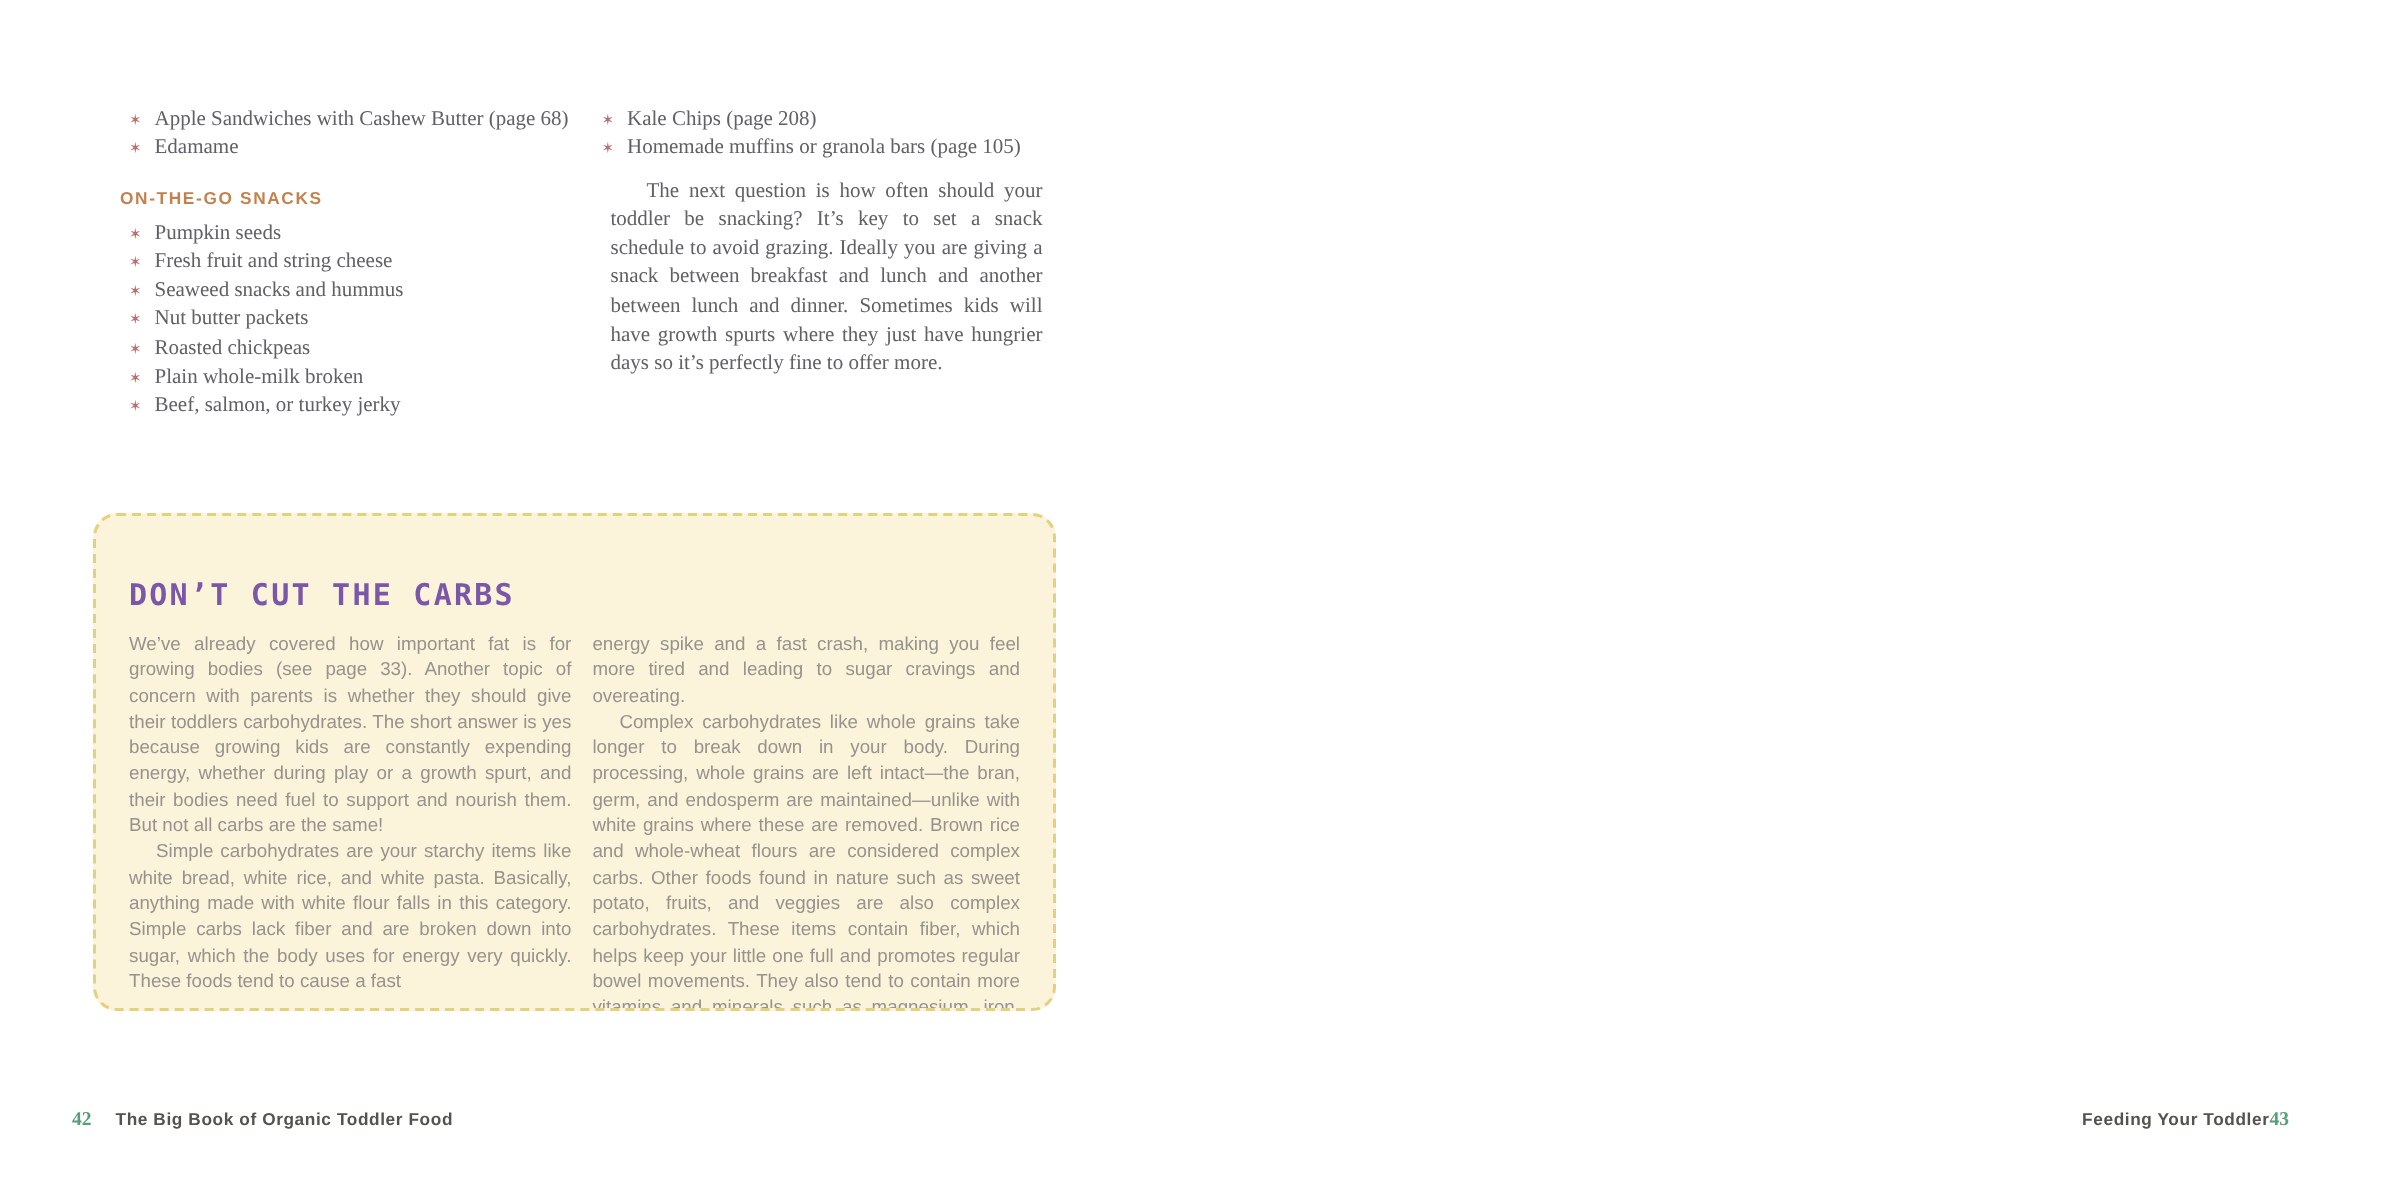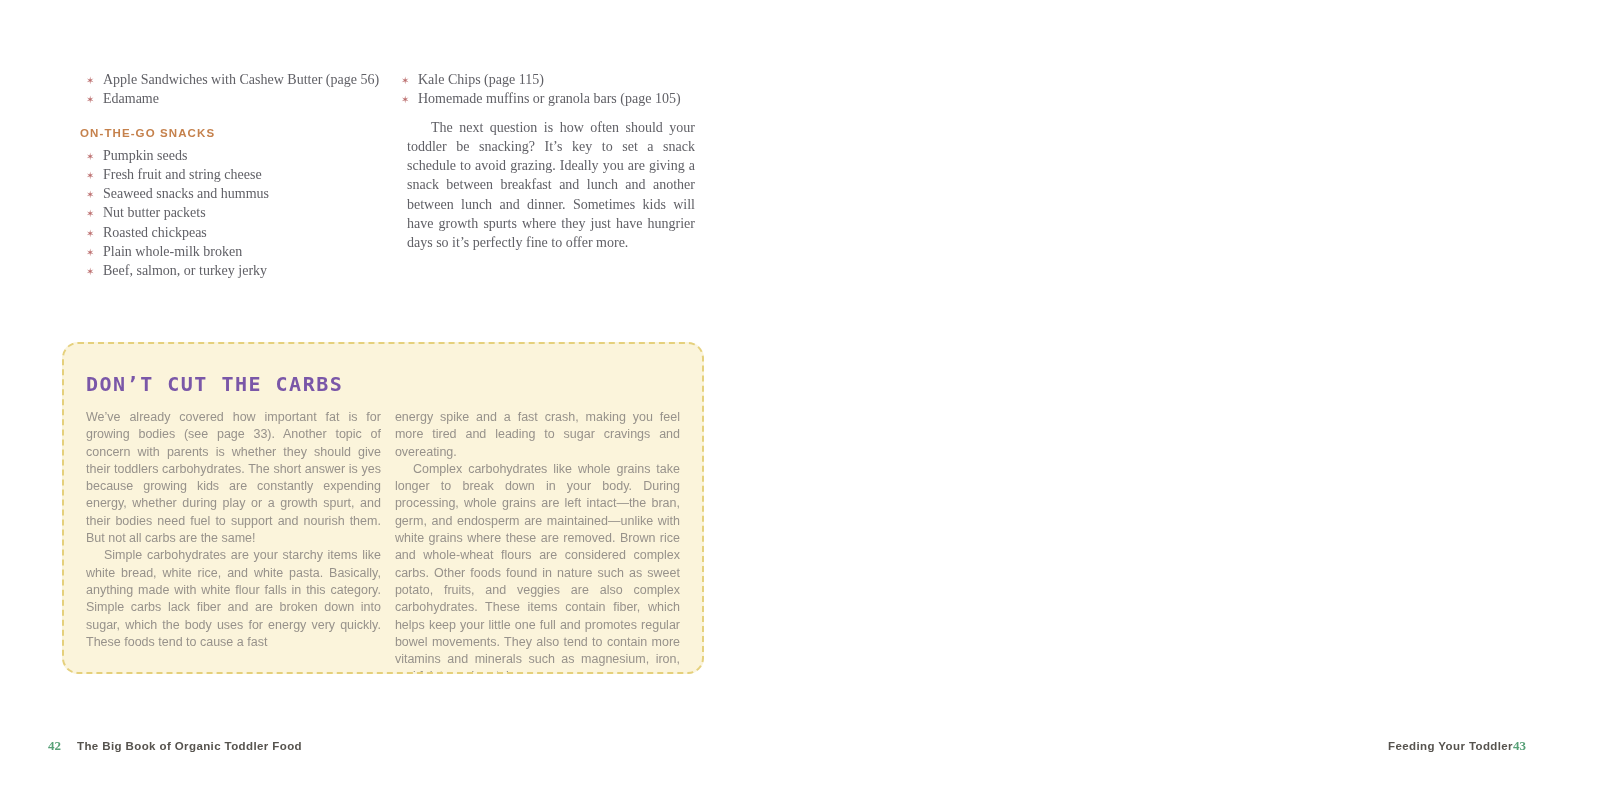--- a/index.html
+++ b/index.html
@@ -20,21 +20,21 @@
   .just { text-align:justify; }
   .indent { text-indent:24px; }
 
   
   .colA { position:absolute; left:80px; top:70px; width:305px; }
   .colB { position:absolute; left:395px; top:70px; width:300px; }
   .colB .body-serif { margin-top:9px;margin-left:12px; }
 
   .carb-box { position:absolute; left:62px; top:342px; width:642px; height:332px;
     background:#fbf4db; border:2px dashed #e5d07c; border-radius:16px; overflow:hidden;
-    padding:28px 22px 0 22px; }
+    padding:40px 22px 0 22px; }
   .carb-title { font-family:"DejaVu Sans Mono", monospace; font-size:20px; font-weight:bold;
     letter-spacing:1.5px; color:#7a57a8; margin-bottom:13px; }
   .box-cols { display:flex; gap:14px; }
   .box-col { width:300px; font-family:"Liberation Sans", sans-serif; font-size:12.5px;
     line-height:17.3px; color:#97928b; text-align:justify; }
   .box-col.second { width:290px; }
   .box-col .indent { text-indent:18px; }
 
   
   .footer { position:absolute; top:738px; display:flex; align-items:baseline; }
@@ -46,21 +46,21 @@
 </style>
 </head>
 <body>
 
 <div class="page" style="left:0;">
 
   <div class="colA">
     <ul class="star-list">
       <li>
         <span class="star">✶</span>
-        <span>Apple Sandwiches with Cashew Butter (page 56)</span>
+        <span>Apple Sandwiches with Cashew Butter (page 68)</span>
       </li>
       <li>
         <span class="star">✶</span>
         <span>Edamame</span>
       </li>
     </ul>
 
     <h3 class="snacks-heading">ON-THE-GO SNACKS</h3>
 
     <ul class="star-list">
@@ -92,21 +92,21 @@
         <span class="star">✶</span>
         <span>Beef, salmon, or turkey jerky</span>
       </li>
     </ul>
   </div>
 
   <div class="colB">
     <ul class="star-list">
       <li>
         <span class="star">✶</span>
-        <span>Kale Chips (page 115)</span>
+        <span>Kale Chips (page 208)</span>
       </li>
       <li>
         <span class="star">✶</span>
         <span>Homemade muffins or granola bars (page 105)</span>
       </li>
     </ul>
     <p class="body-serif just indent">The next question is how often should your toddler be snacking? It’s key to set a snack schedule to avoid grazing. Ideally you are giving a snack between breakfast and lunch and another between lunch and dinner. Sometimes kids will have growth spurts where they just have hungrier days so it’s perfectly fine to offer more.</p>
   </div>
 
   <div class="carb-box">

